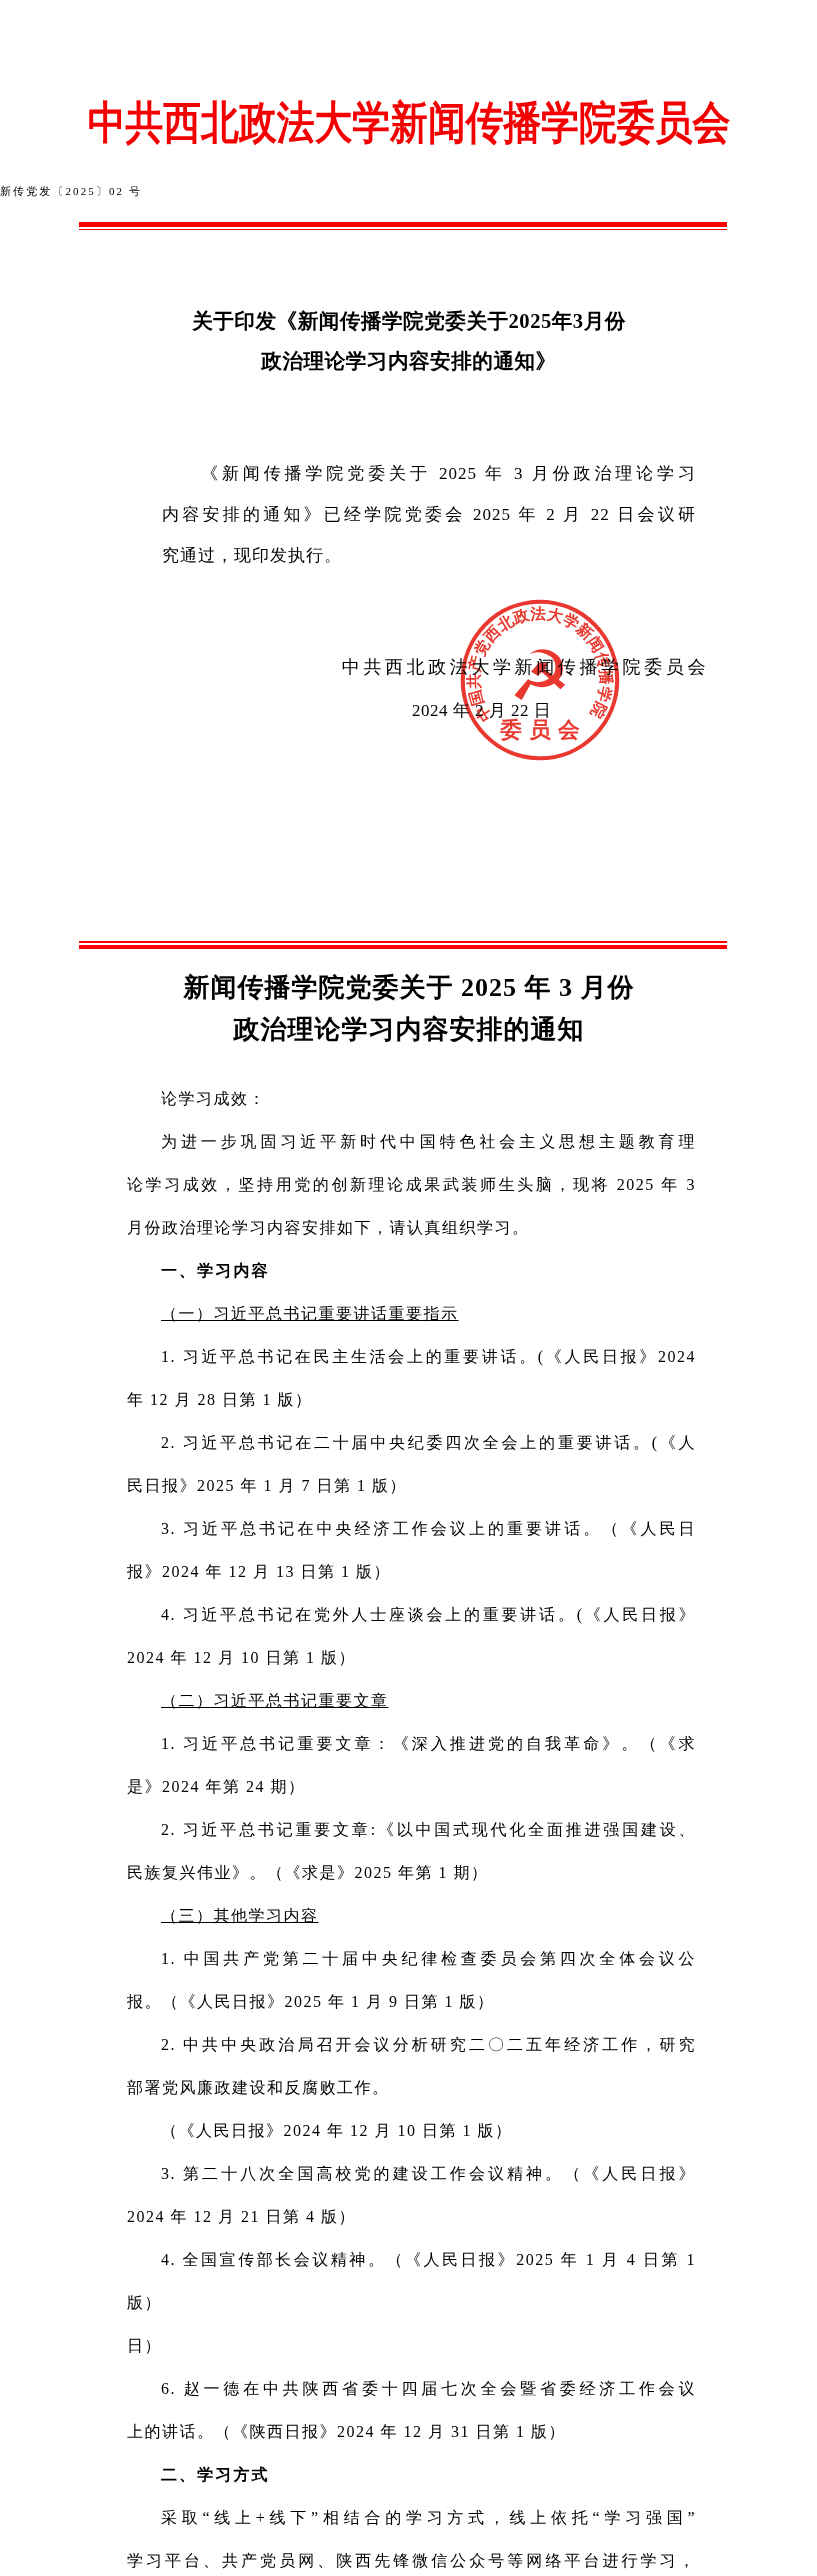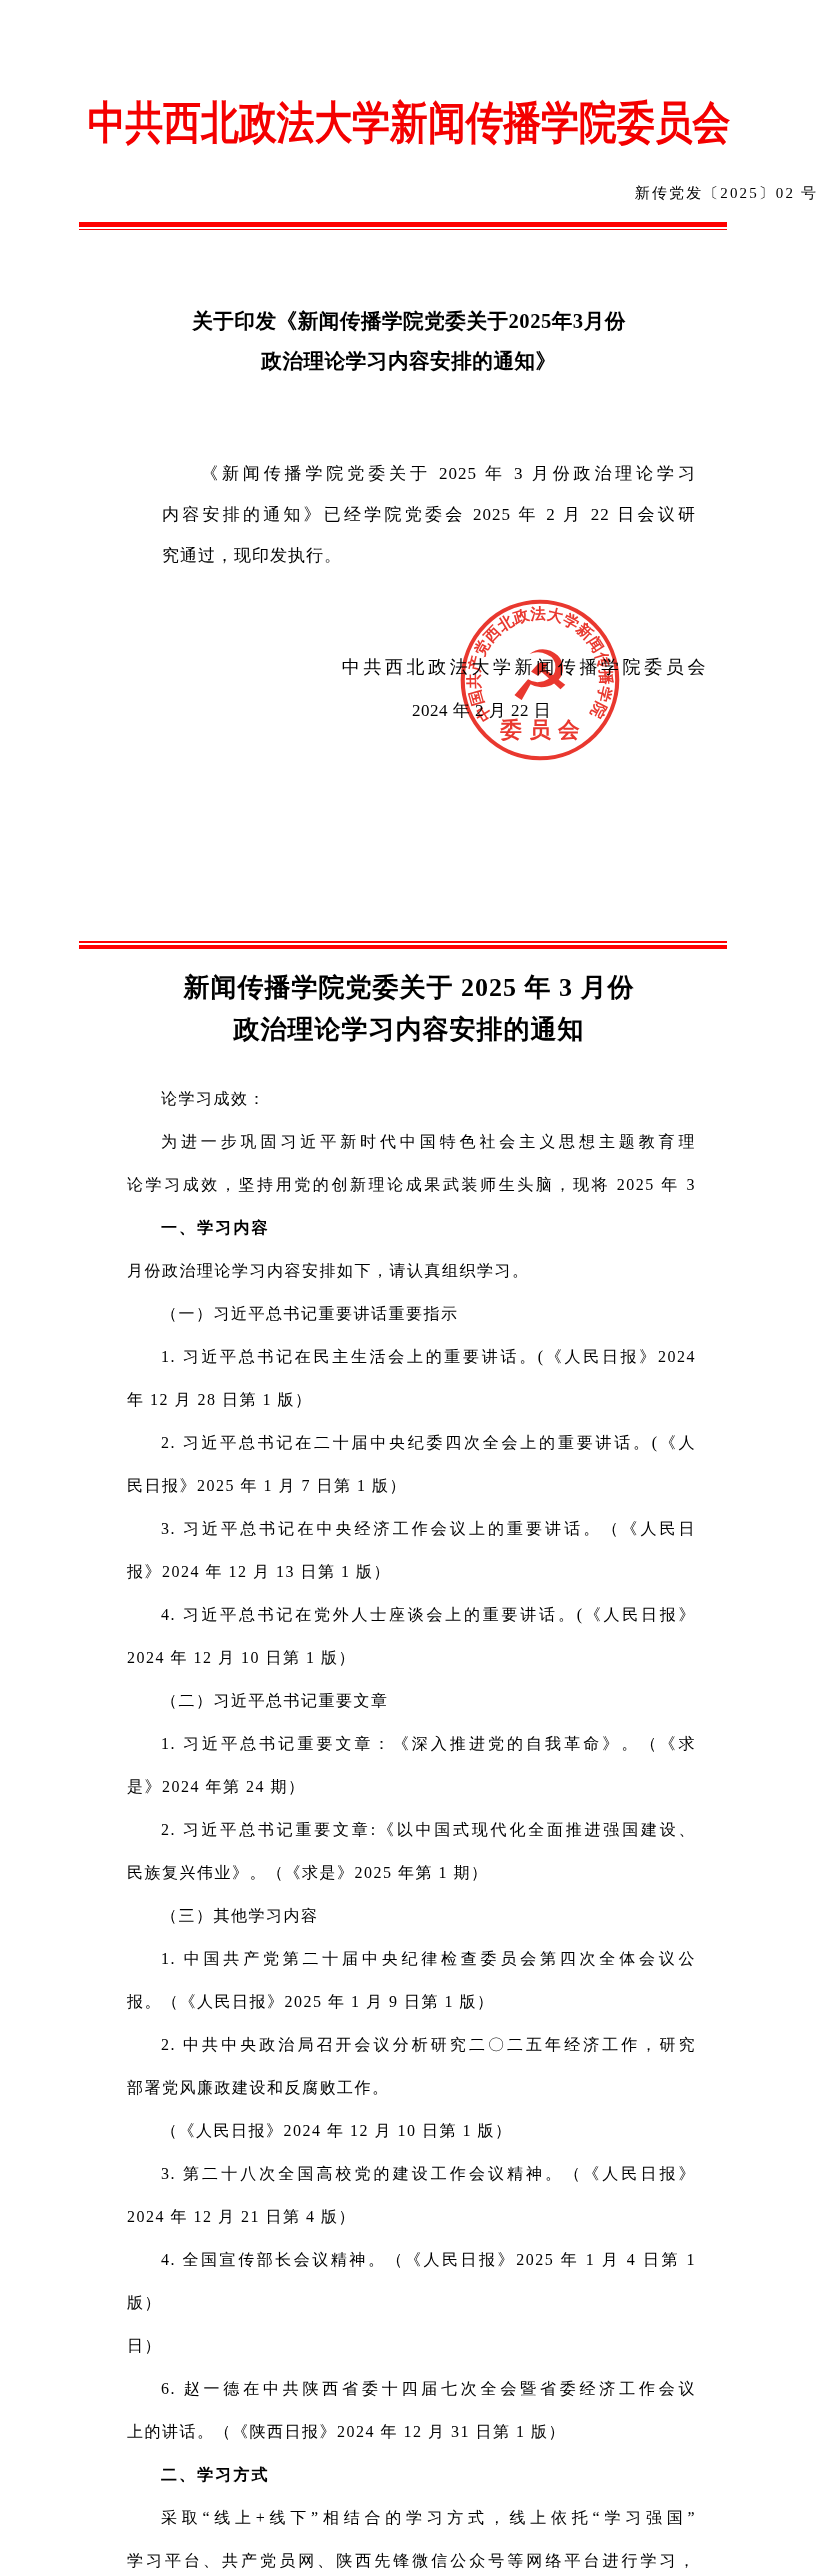--- a/index.html
+++ b/index.html
@@ -11,21 +11,21 @@
   
   .org-title{
     position:absolute;top:101px;left:0;width:100%;
     text-align:center;white-space:nowrap;
     font-size:45px;font-weight:bold;color:#f40000;
     transform:scaleX(.84);transform-origin:50% 50%;
     line-height:1;letter-spacing:0px;
   }
   .doc-number{
     position:absolute;top:185px;left:0;width:100%;
-    text-align:right;font-size:15px;letter-spacing:2.1px;line-height:1.1;
+    text-align:left;font-size:11px;letter-spacing:2.1px;line-height:1.1;
   }
   .rule{position:absolute;left:79px;width:648px;}
   .rule1{top:222px;}
   .rule2{top:941px;}
   .rule .thick{height:4.6px;background:#ff0000;}
   .rule .thin{height:1.5px;background:#ff0000;}
   .rule .gap{height:2.1px;}
   .rule2 .thin{height:2.1px;}
   .rule2 .gap{height:1.5px;}
   .rule2 .thick{height:4.1px;}
@@ -57,21 +57,21 @@
   }
   .body2{top:1077px;font-size:16px;letter-spacing:1.5px;}
   .body2 .ln{height:43px;line-height:43px;}
   
   .ln{white-space:nowrap;overflow:visible;}
   .ln.ind{padding-left:34px;}
   .body1 .ln.ind{padding-left:39px;}
   .ln.fill{text-align:justify;text-align-last:justify;}
   .ln.end{text-align:left;text-align-last:left;}
   .ln.h1{font-weight:bold;font-family:"Liberation Sans","DejaVu Sans",sans-serif;letter-spacing:2.1px;}
-  .ln.h2{letter-spacing:1.5px;}
+  .ln.h2{letter-spacing:1.5px;text-decoration:underline;}
 </style>
 </head>
 <body>
 
 <div class="page">
 
   <div class="org-title">中共西北政法大学新闻传播学院委员会</div>
 
   <div class="doc-number">新传党发〔2025〕02 号</div>
 
@@ -115,22 +115,22 @@
 
   <div class="notice-title">
     <div>新闻传播学院党委关于 2025 年 3 月份</div>
     <div>政治理论学习内容安排的通知</div>
   </div>
 
   <div class="body-block body2" id="notice-body">
       <div class="ln end ind">论学习成效：</div>
       <div class="ln fill ind">为进一步巩固习近平新时代中国特色社会主义思想主题教育理</div>
       <div class="ln fill">论学习成效，坚持用党的创新理论成果武装师生头脑，现将 2025 年 3</div>
+      <div class="ln end">月份政治理论学习内容安排如下，请认真组织学习。</div>
       <div class="ln end ind h1">一、学习内容</div>
-      <div class="ln end">月份政治理论学习内容安排如下，请认真组织学习。</div>
       <div class="ln end ind h2">（一）习近平总书记重要讲话重要指示</div>
       <div class="ln fill ind">1. 习近平总书记在民主生活会上的重要讲话。(《人民日报》2024</div>
       <div class="ln end">年 12 月 28 日第 1 版）</div>
       <div class="ln fill ind">2. 习近平总书记在二十届中央纪委四次全会上的重要讲话。(《人</div>
       <div class="ln end">民日报》2025 年 1 月 7 日第 1 版）</div>
       <div class="ln fill ind">3. 习近平总书记在中央经济工作会议上的重要讲话。（《人民日</div>
       <div class="ln end">报》2024 年 12 月 13 日第 1 版）</div>
       <div class="ln fill ind">4. 习近平总书记在党外人士座谈会上的重要讲话。(《人民日报》</div>
       <div class="ln end">2024 年 12 月 10 日第 1 版）</div>
       <div class="ln end ind h2">（二）习近平总书记重要文章</div>

